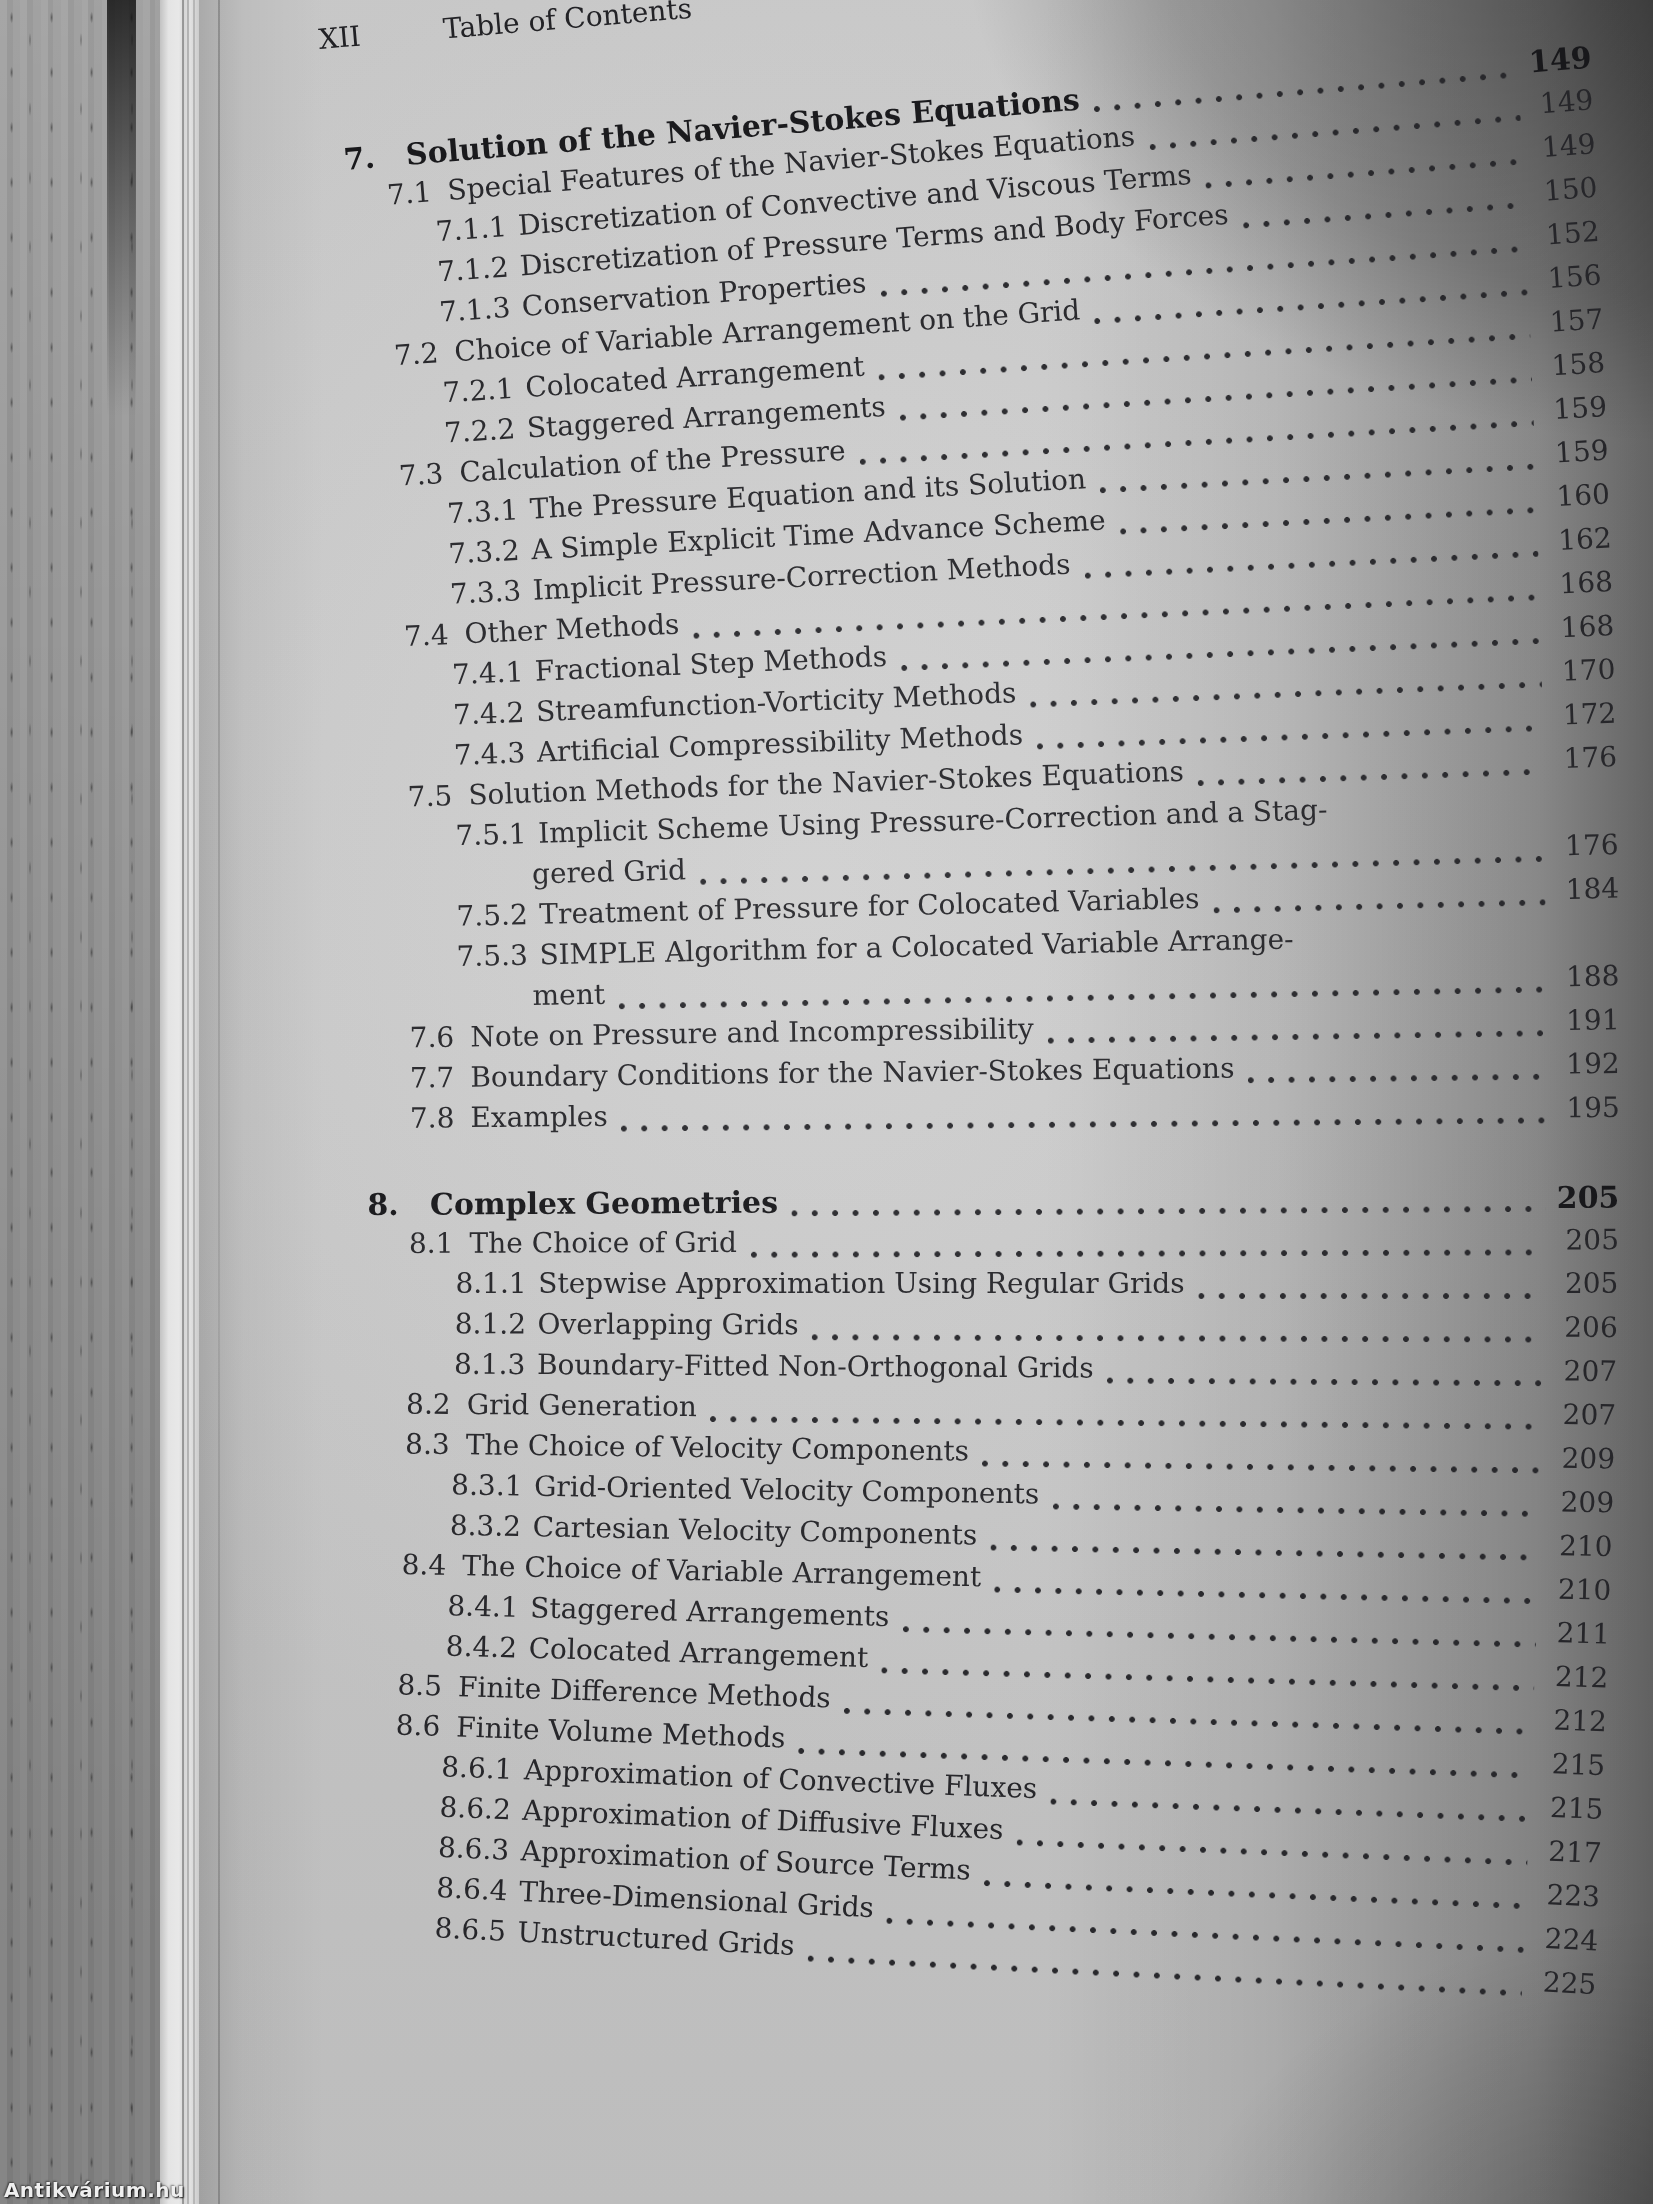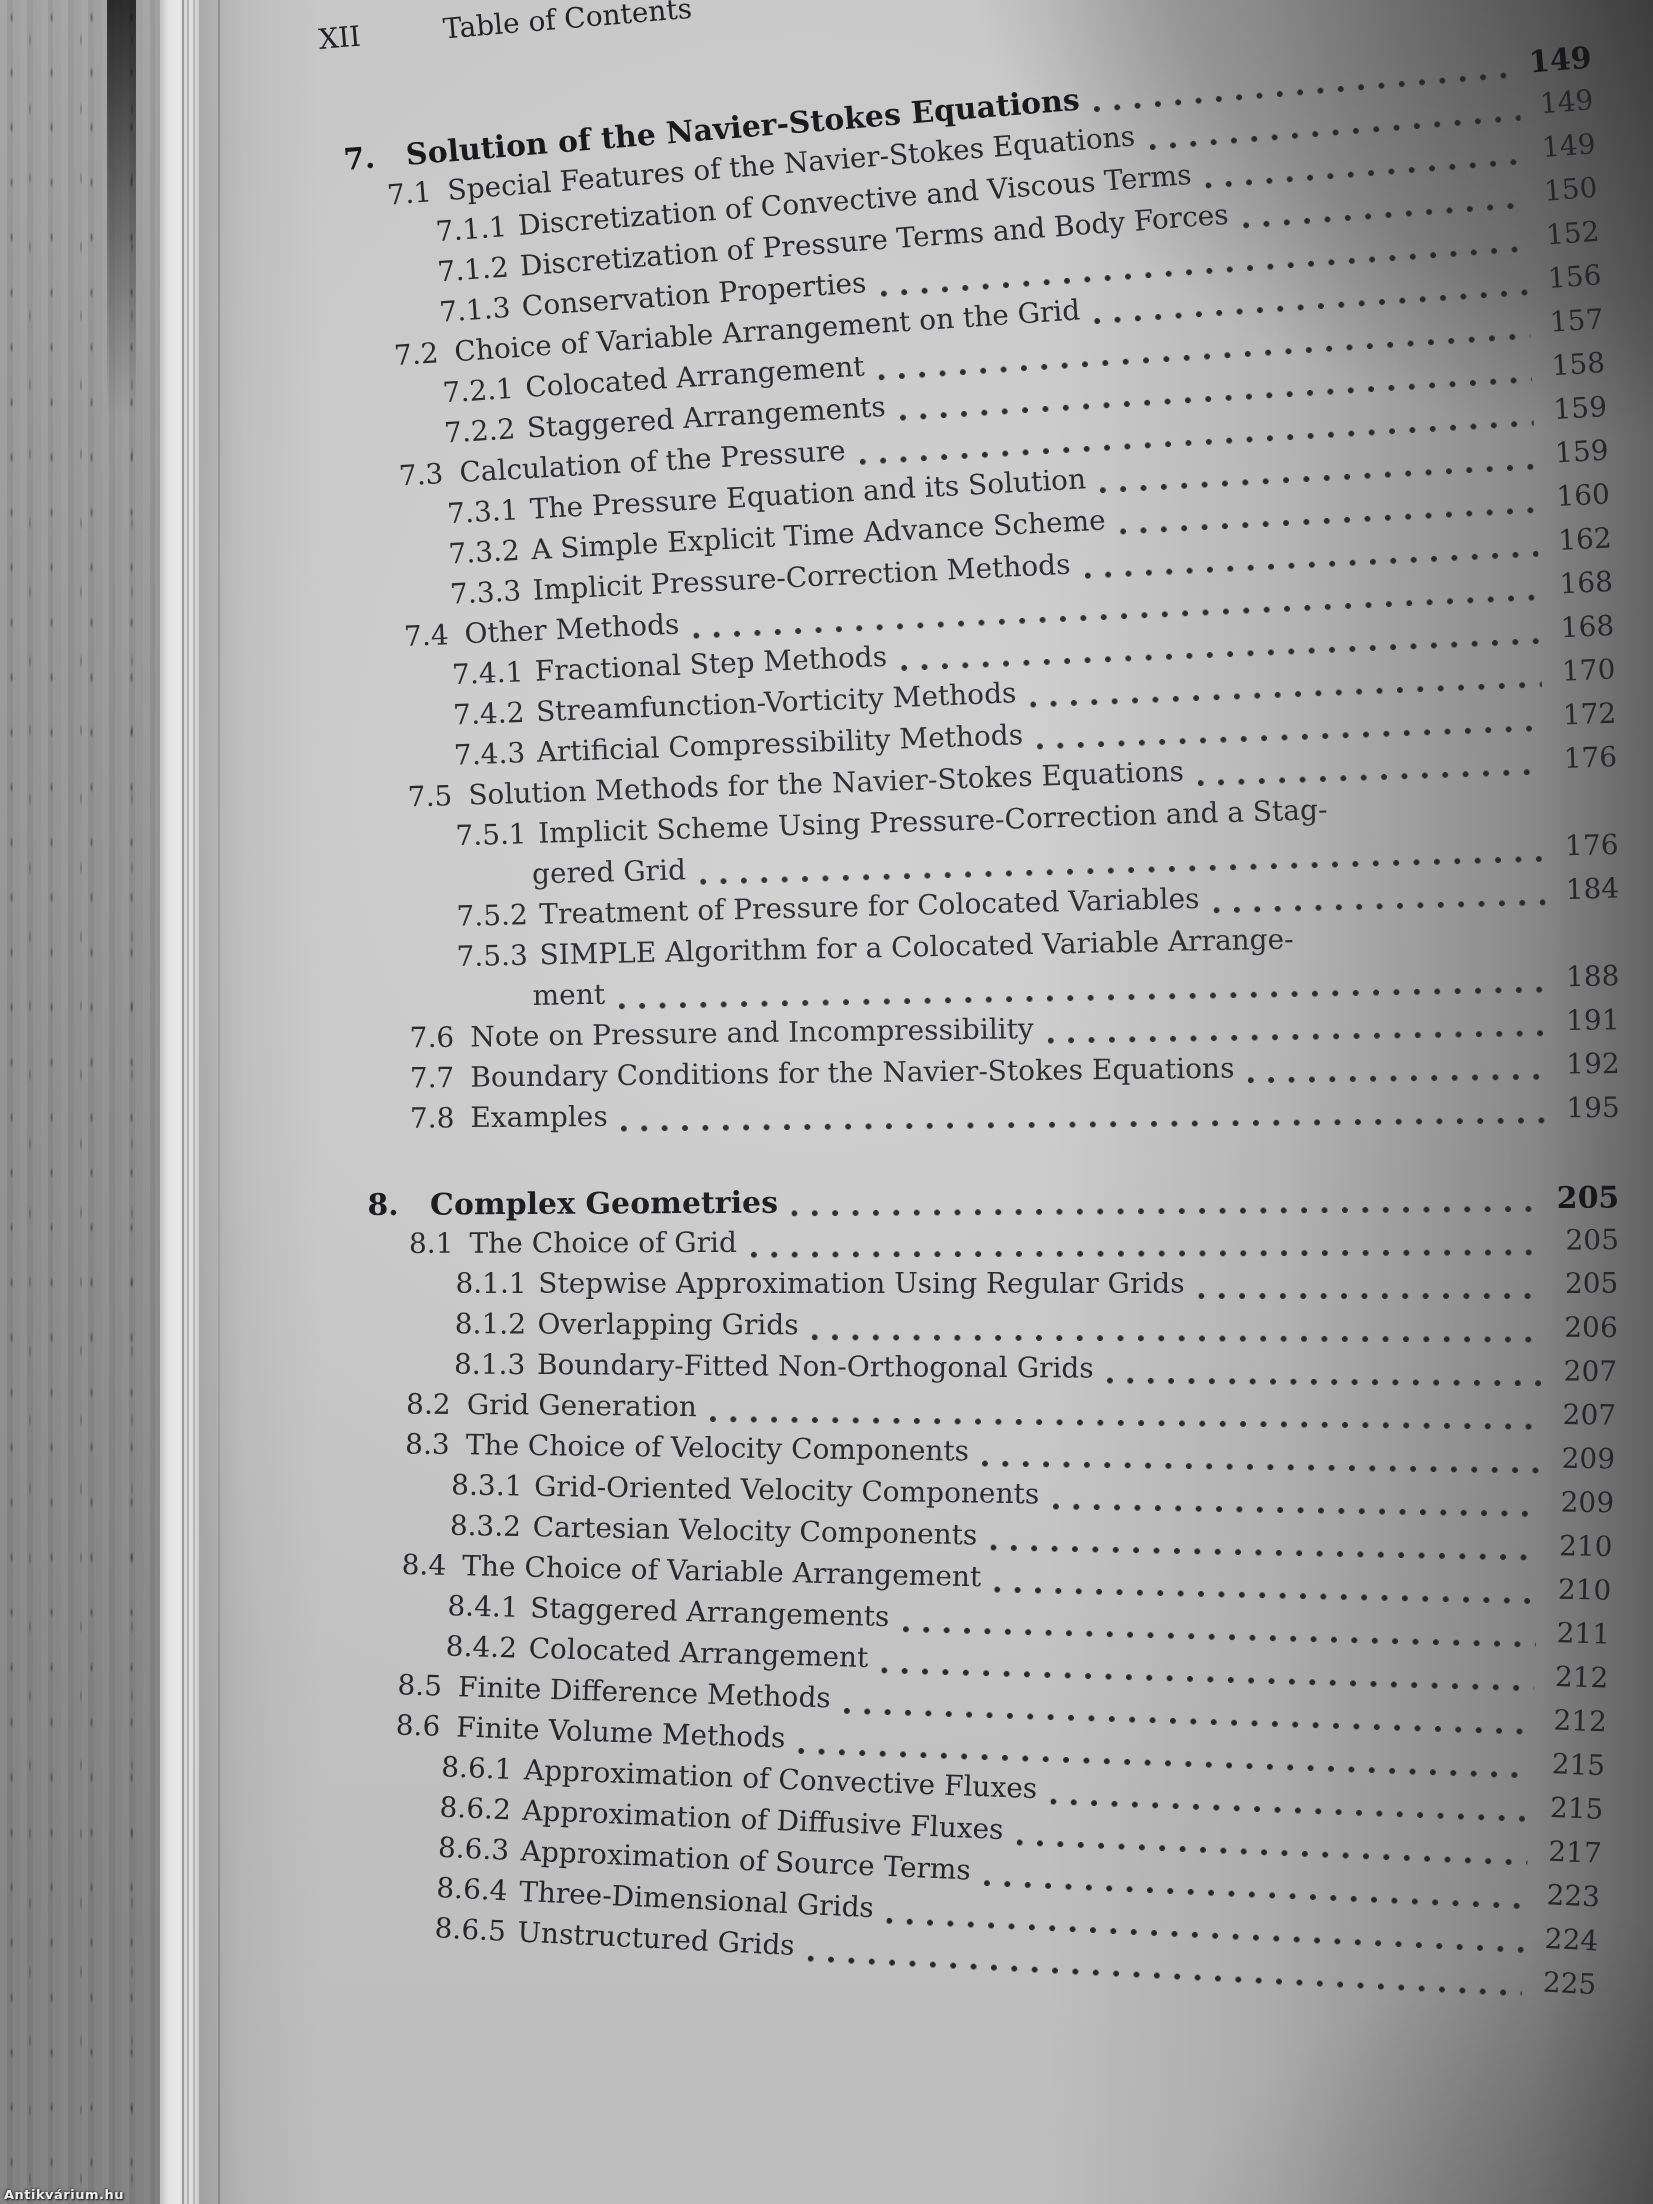--- a/index.html
+++ b/index.html
@@ -51,21 +51,21 @@
   .row.sub .num{min-width:64px;}
   .row.cont{padding-left:165px;}
   .title{flex:0 0 auto;}
   .leader{flex:1 1 23px;min-width:23px;align-self:flex-end;height:8.7px;margin:0 11.6px 6.8px 13.6px;
     background-image:radial-gradient(circle at 2.9px 3.9px,#2a2a2e 2.5px, rgba(0,0,0,0) 3.2px);
     background-size:20.4px 8.7px;background-repeat:repeat-x;background-position:left bottom;}
   .pageno{flex:0 0 62px;text-align:right;}
   
   #watermark{position:absolute;left:3.9px;bottom:2.9px;
     font-family:"DejaVu Sans","Liberation Sans",sans-serif;font-weight:bold;
-    font-size:13px;letter-spacing:0.5px;color:#efefef;
+    font-size:20px;letter-spacing:0.5px;color:#efefef;
     text-shadow:1px 1px 1.9px rgba(0,0,0,.95), -1px -1px 1.9px rgba(0,0,0,.45);}
   
   #grain{position:absolute;inset:0;pointer-events:none;
     background:radial-gradient(ellipse 60% 45% at 42% 40%, rgba(255,255,255,.05), rgba(0,0,0,.05));}
 </style>
 </head>
 <body>
 
 <div id="stage">
   <div id="wood"></div>

